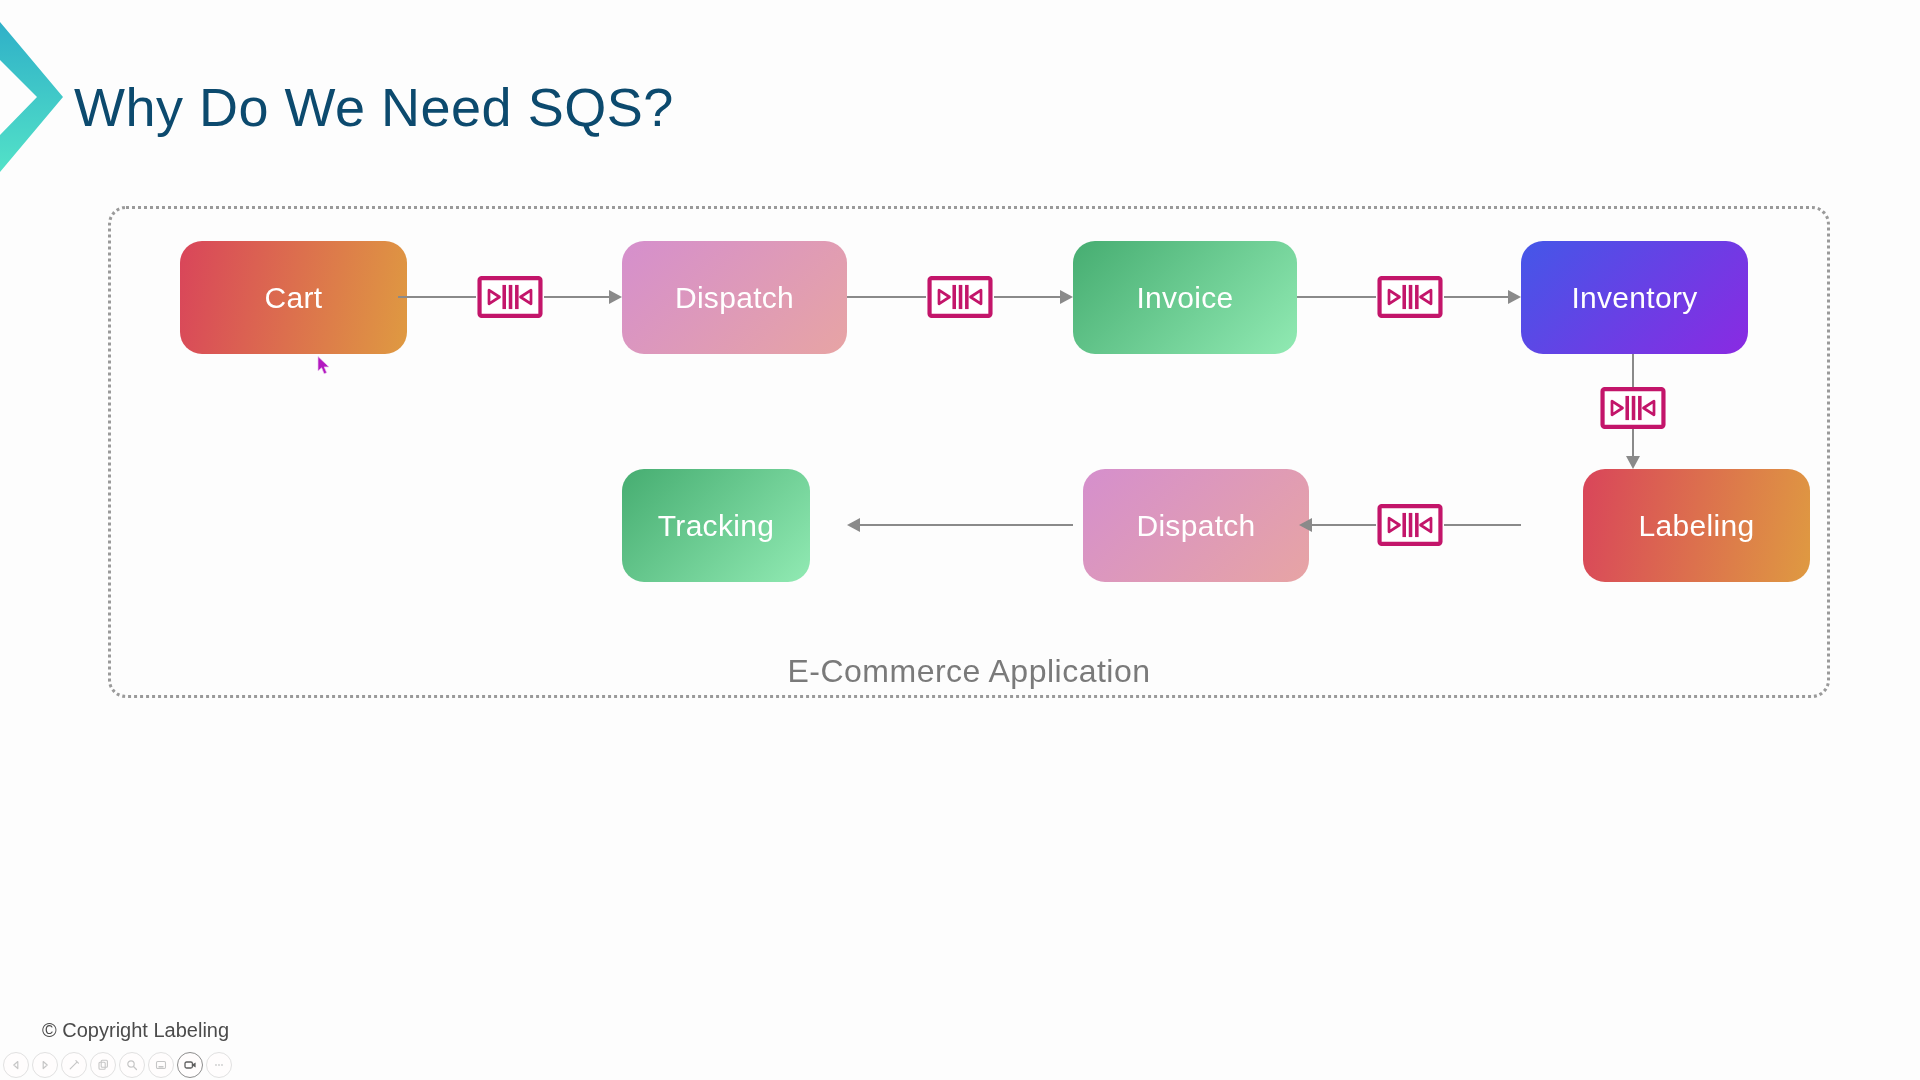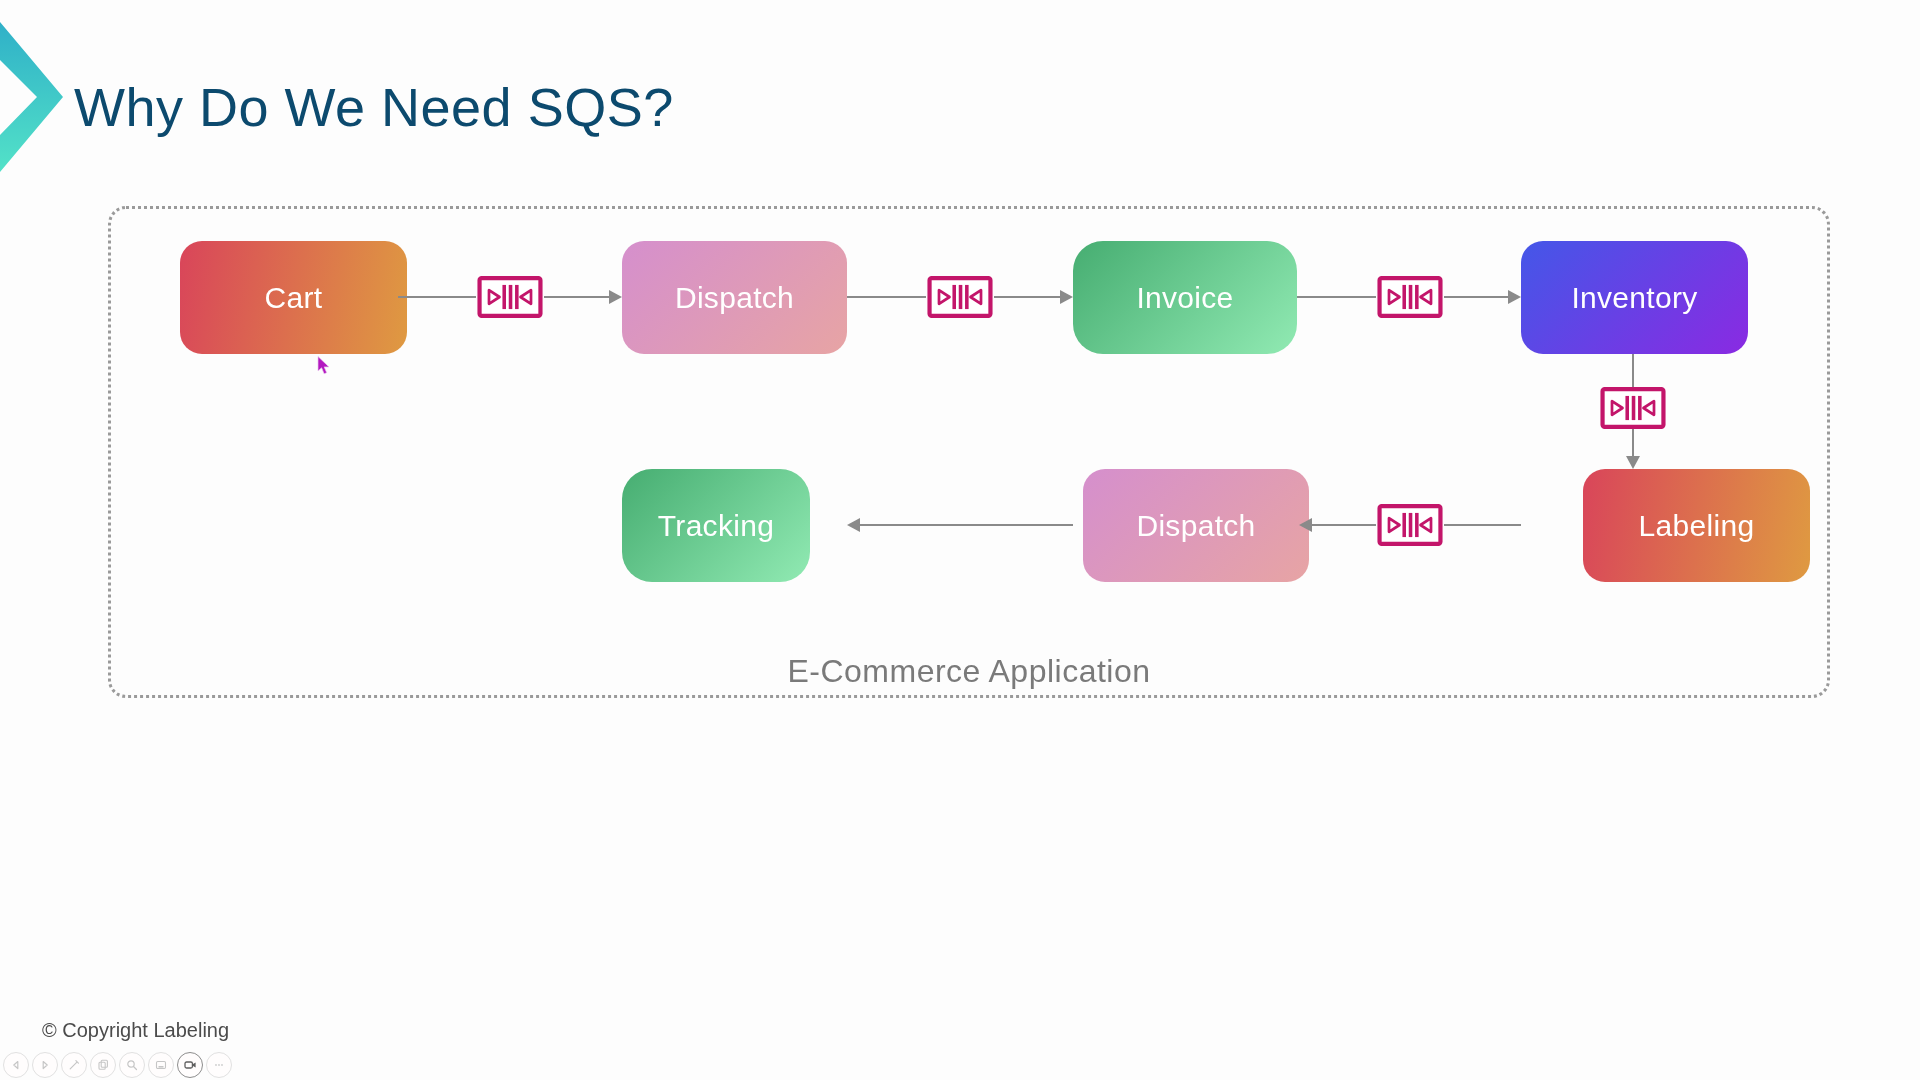--- a/index.html
+++ b/index.html
@@ -20,21 +20,21 @@
     position:absolute;left:108px;top:653px;width:1722px;text-align:center;
     font-size:32px;color:#7a7a7a;letter-spacing:0.5px;
   }
   .node{
     position:absolute;width:227px;height:113px;border-radius:22px;
     display:flex;align-items:center;justify-content:center;
     color:#ffffff;font-size:30px;letter-spacing:0.3px;
   }
   .g-redorange{background:linear-gradient(100deg,#d9455a 0%,#df9a41 100%);}
   .g-pink{background:linear-gradient(135deg,#d58fcd 0%,#e7a4a4 100%);}
-  .g-green{background:linear-gradient(135deg,#46ad71 0%,#91eab3 100%);border-radius:30px;}
+  .g-green{background:linear-gradient(135deg,#46ad71 0%,#91eab3 100%);}
   .g-bluepurple{background:linear-gradient(135deg,#4457e8 0%,#8a2ae2 100%);}
   .hline{position:absolute;height:2px;background:#8a8a8a;}
   .vline{position:absolute;width:2px;background:#8a8a8a;}
   .arr-r{position:absolute;width:0;height:0;border-top:7px solid transparent;
     border-bottom:7px solid transparent;border-left:13px solid #8a8a8a;}
   .arr-l{position:absolute;width:0;height:0;border-top:7px solid transparent;
     border-bottom:7px solid transparent;border-right:13px solid #8a8a8a;}
   .arr-d{position:absolute;width:0;height:0;border-left:7px solid transparent;
     border-right:7px solid transparent;border-top:13px solid #8a8a8a;}
   .qicon{position:absolute;width:68px;height:42px;}

